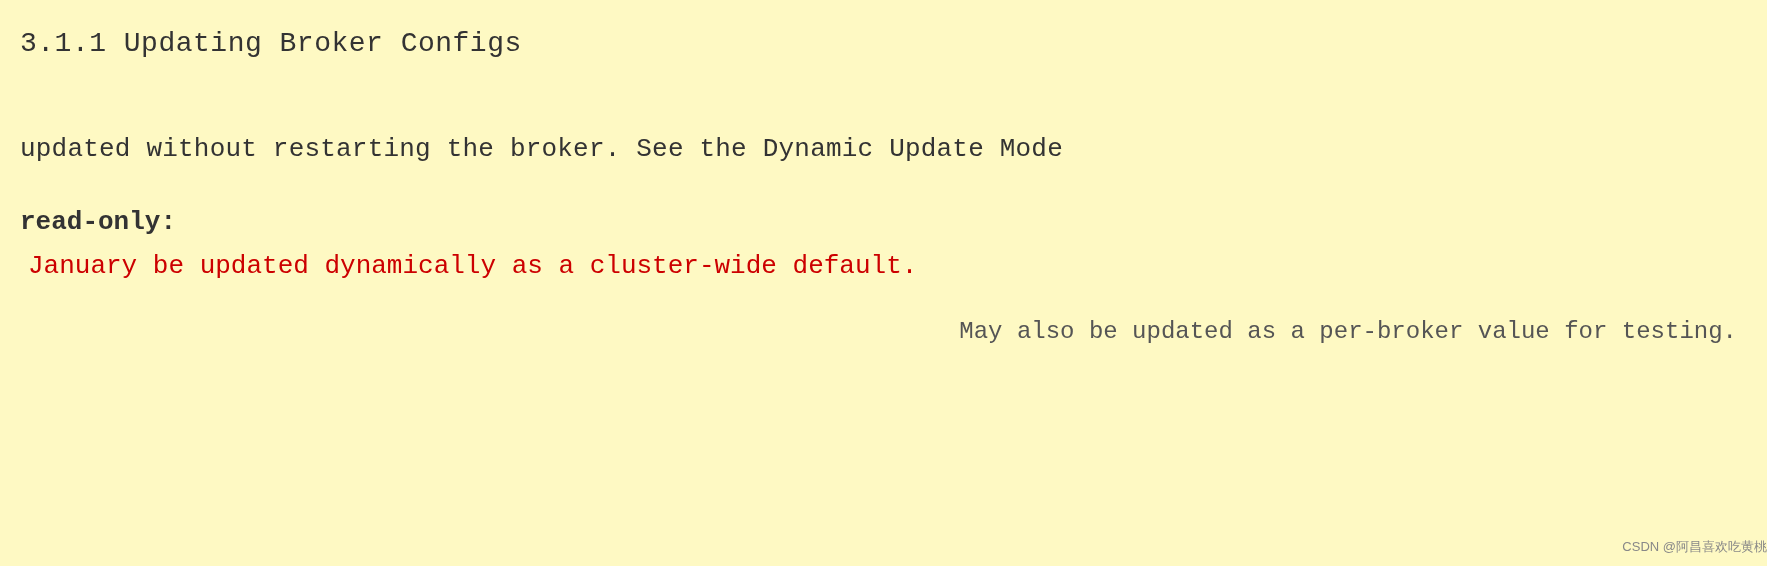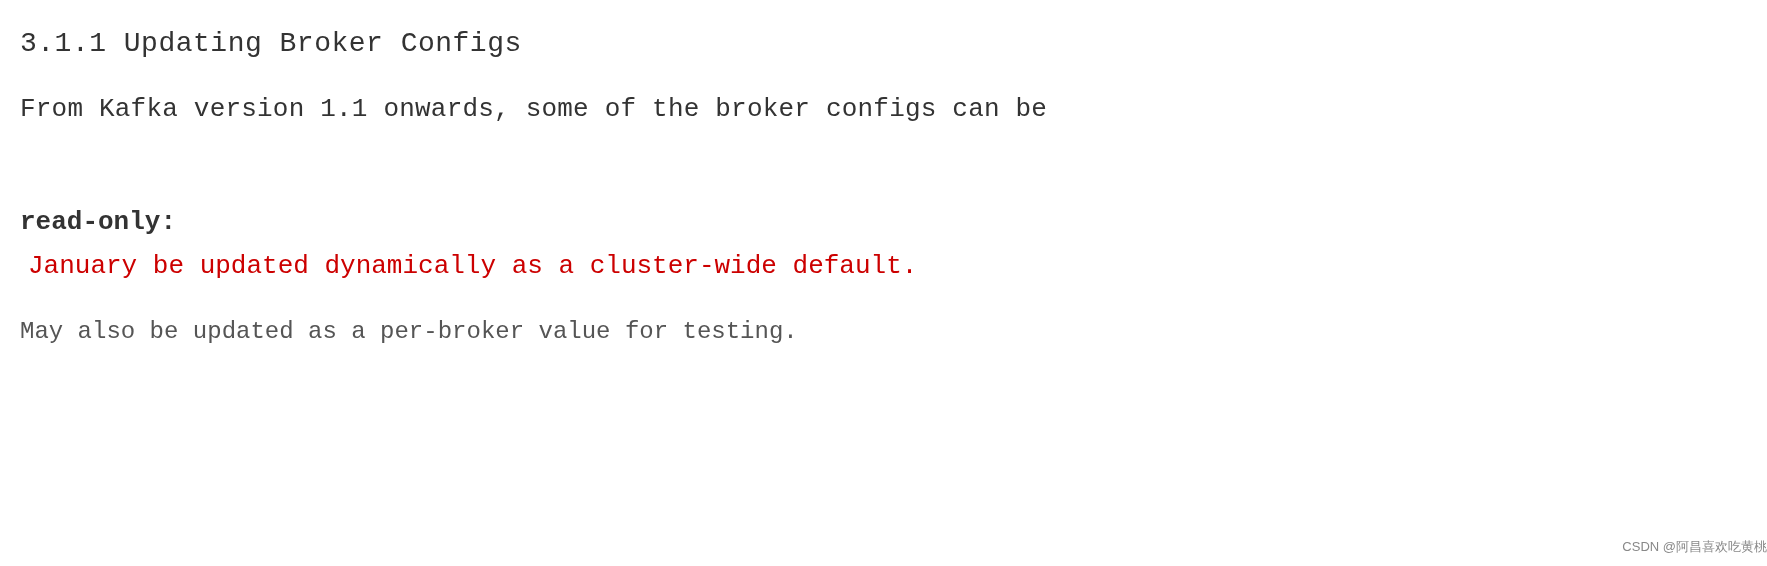--- a/index.html
+++ b/index.html
@@ -12,21 +12,21 @@
       width: 1767px;
       height: 566px;
       background-color: #d4d0cb;
       font-family: 'Courier New', Courier, monospace;
       overflow: hidden;
     }
 
     .container {
       width: 1767px;
       height: 566px;
-      background-color: #ffffff;
+      background-color: #fef9c3;
       padding: 28px 30px 20px 20px;
       position: relative;
     }
 
     .title {
       font-size: 28px;
       color: #333333;
       font-family: 'Courier New', Courier, monospace;
       font-weight: normal;
       margin-bottom: 30px;
@@ -68,41 +68,42 @@
       font-family: 'Courier New', Courier, monospace;
       font-size: 26px;
       margin-left: 8px;
     }
 
     .footer-note {
       font-size: 24px;
       color: #555555;
       font-family: 'Courier New', Courier, monospace;
       margin-top: 10px;
+      text-align: right;
     }
 
     .watermark {
       position: absolute;
       bottom: 10px;
       right: 0;
       font-size: 13px;
       color: #888888;
       font-family: Arial, sans-serif;
     }
   </style>
 </head>
 <body>
 
 <div class="container">
 
   <div class="title">3.1.1 Updating Broker Configs</div>
 
   <div class="paragraph">
-    <span>From Kafka version 1.1 onwards, some of the broker configs can be</span><br>
     <br>
+    <span>updated without restarting the broker. See the Dynamic Update Mode</span><br>
   </div>
 
   <div class="definition-list">
     <div class="definition-item">
       <span class="def-term">read-only:</span>
     </div>
     <div class="definition-item">
       <span class="def-desc">January be updated dynamically as a cluster-wide default.</span>
     </div>
   </div>

